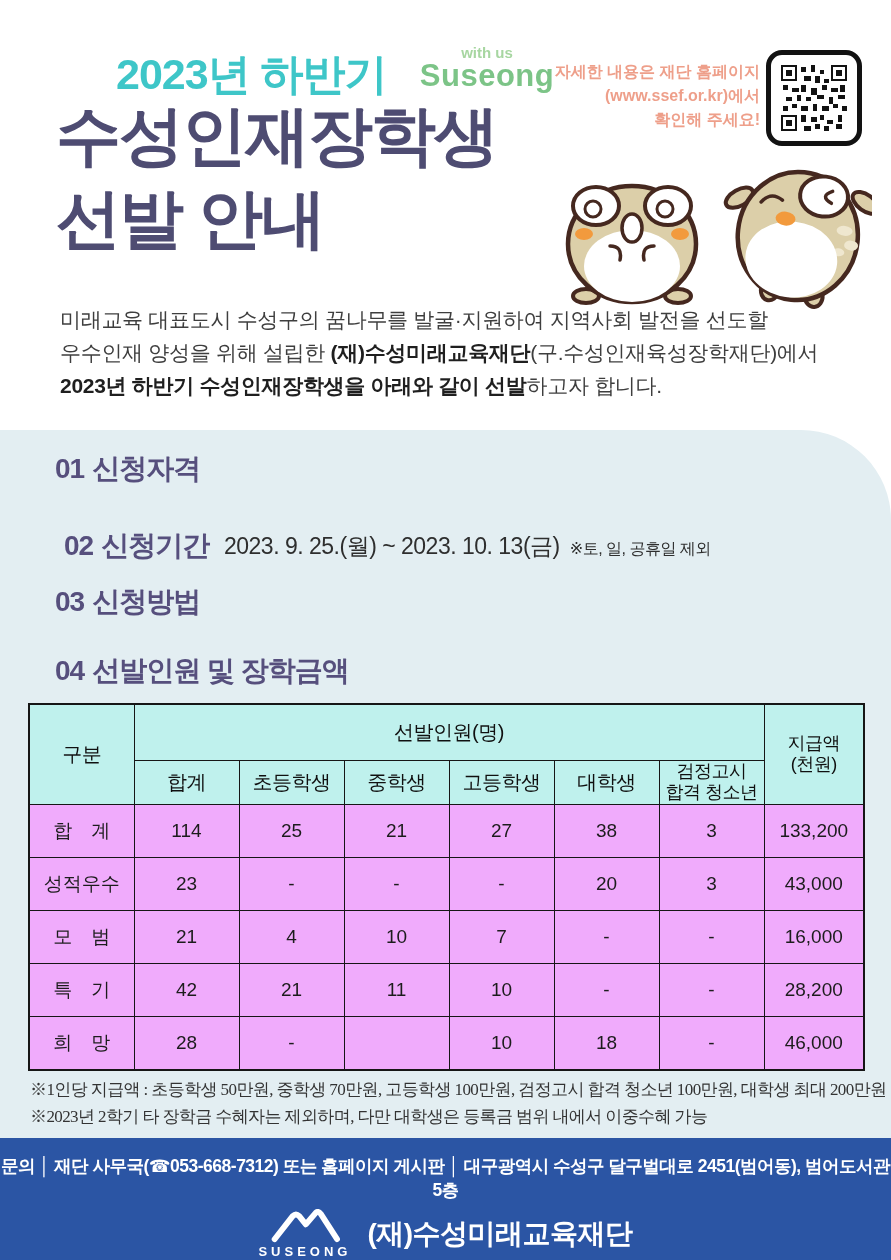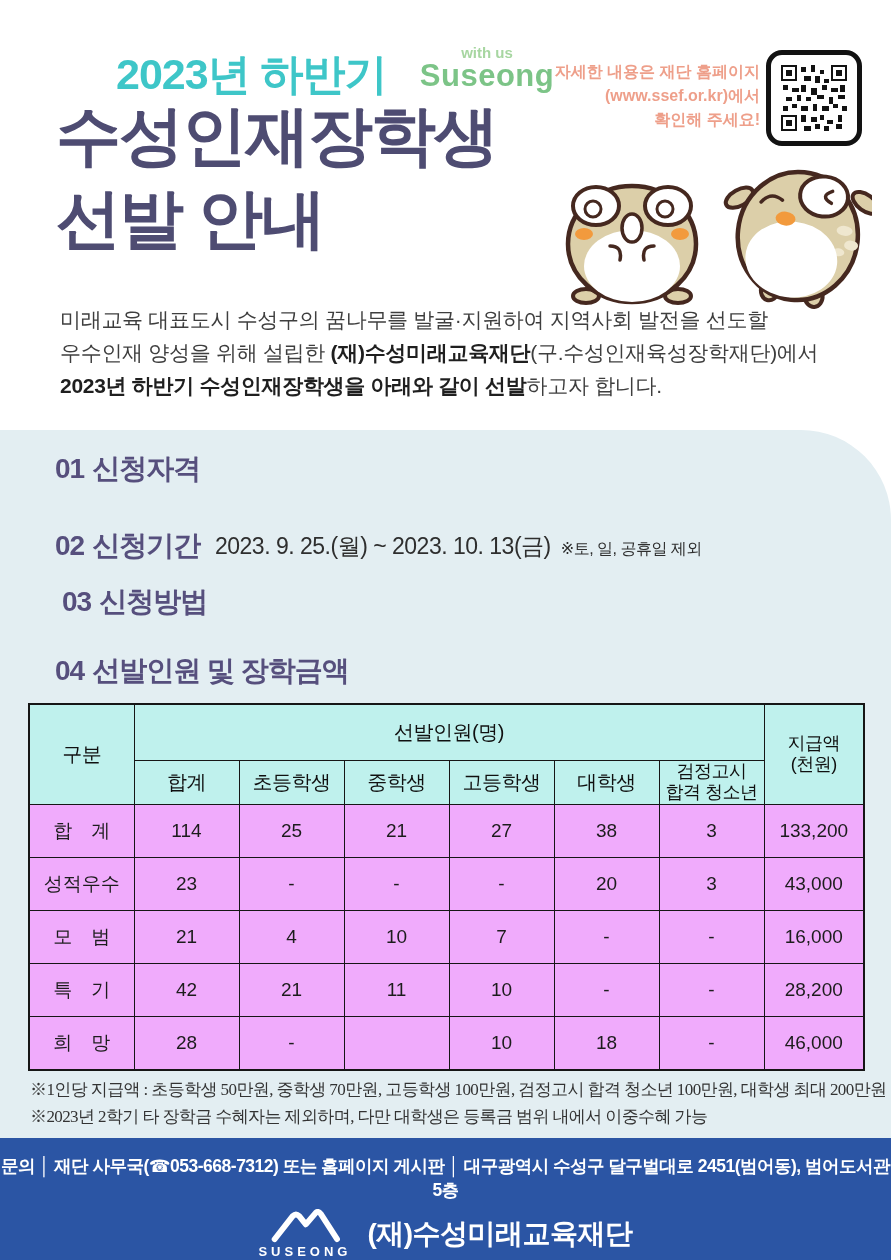--- a/index.html
+++ b/index.html
@@ -31,24 +31,24 @@
   
   .panel{position:absolute;left:0;top:430px;width:891px;height:708px;
          background:#E3EEF2;border-top-right-radius:90px;}
 
   .sec{position:absolute;display:flex;align-items:flex-start;}
   .sec-h{flex:none;width:160px;font-size:28px;font-weight:800;color:#564F7D;letter-spacing:-1px;}
   .sec-h .no{margin-right:8px;}
   .sec-c{color:#2E2E2E;}
   .sec1{left:55px;top:450px;}
   .sec1 .sec-c{font-size:20px;line-height:1.45;padding-top:3px;letter-spacing:-0.5px;}
-  .sec2{left:55px;top:527px;align-items:center;}
+  .sec2{left:64px;top:527px;align-items:center;}
   .sec2 .main-line{font-size:23px;letter-spacing:-0.5px;}
   .sec2 .note{font-size:16px;margin-left:10px;letter-spacing:-0.5px;}
-  .sec3{left:62px;top:583px;justify-content:center;}
+  .sec3{left:55px;top:583px;justify-content:center;}
   .sec3 .line1{font-size:20px;letter-spacing:-0.5px;}
   .sec3 .note{font-size:17px;margin-top:4px;letter-spacing:-0.5px;}
   .sec4{left:55px;top:652px;}
   .sec4 .sec-h{width:auto;}
 
   
   .tbl{position:absolute;left:28px;top:703px;width:835px;background:#fff;
        border-collapse:collapse;table-layout:fixed;border:2px solid #161616;}
   .tbl th,.tbl td{border:1.6px solid #161616;text-align:center;vertical-align:middle;padding:0;}
   .tbl thead th{background:#BFF1ED;font-size:20px;font-weight:500;color:#101010;letter-spacing:-0.5px;}

